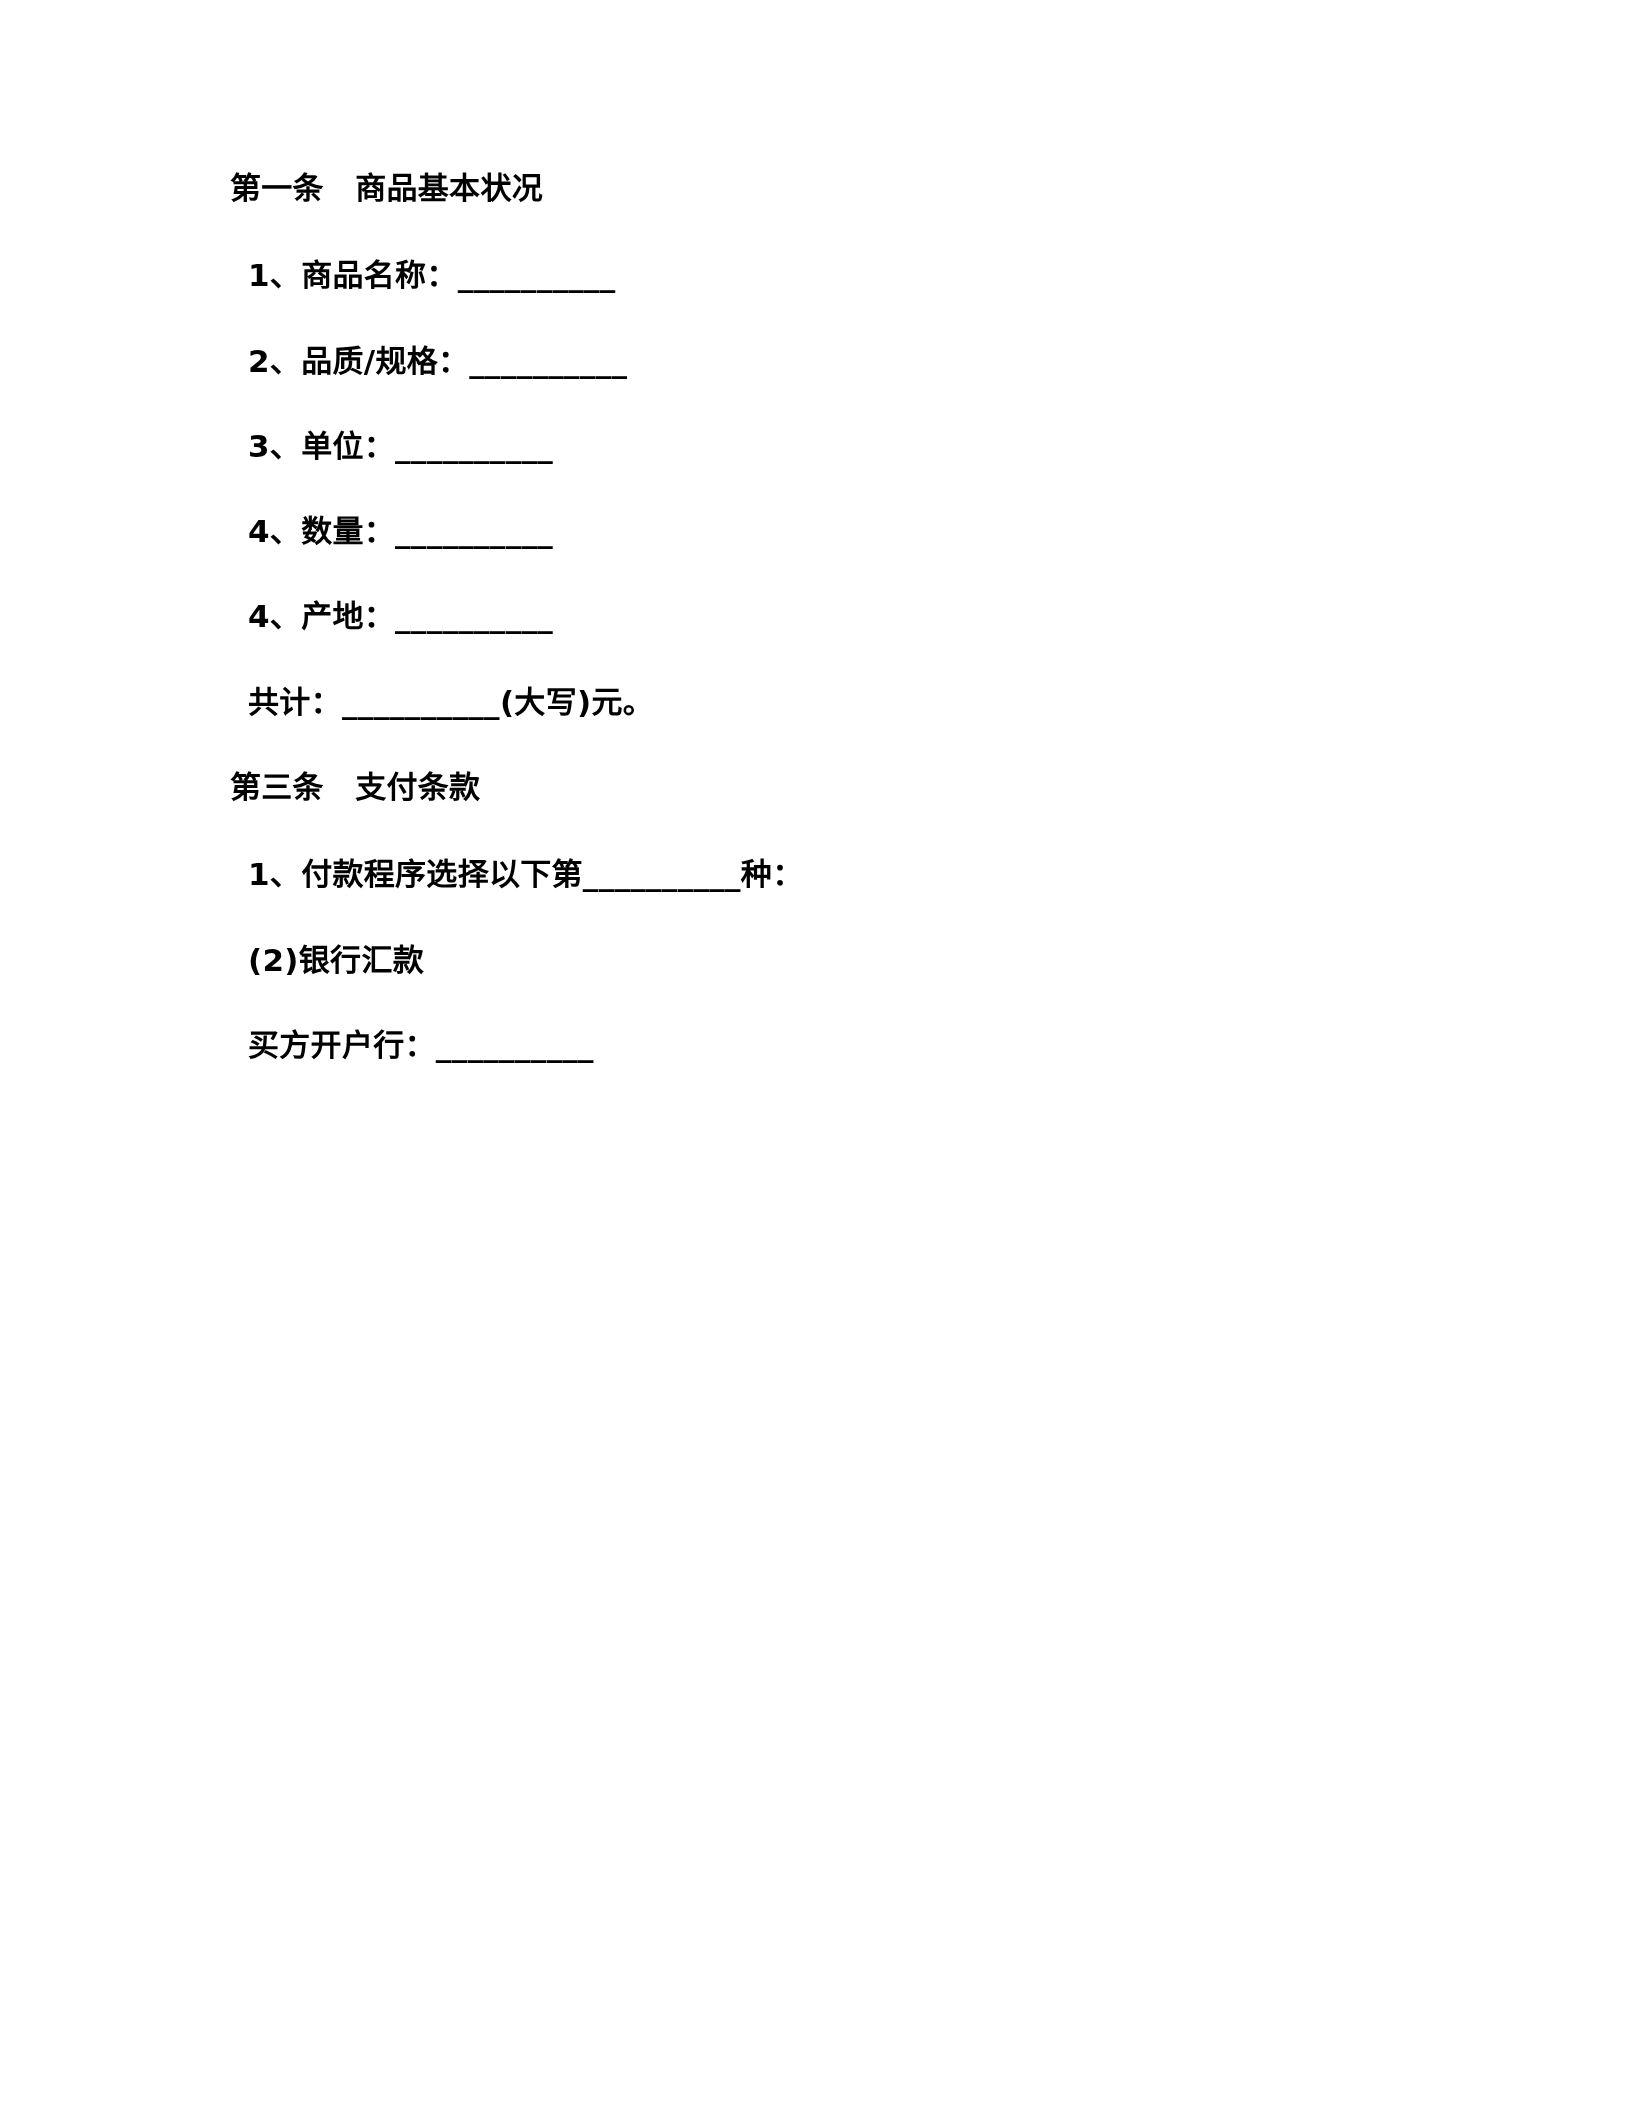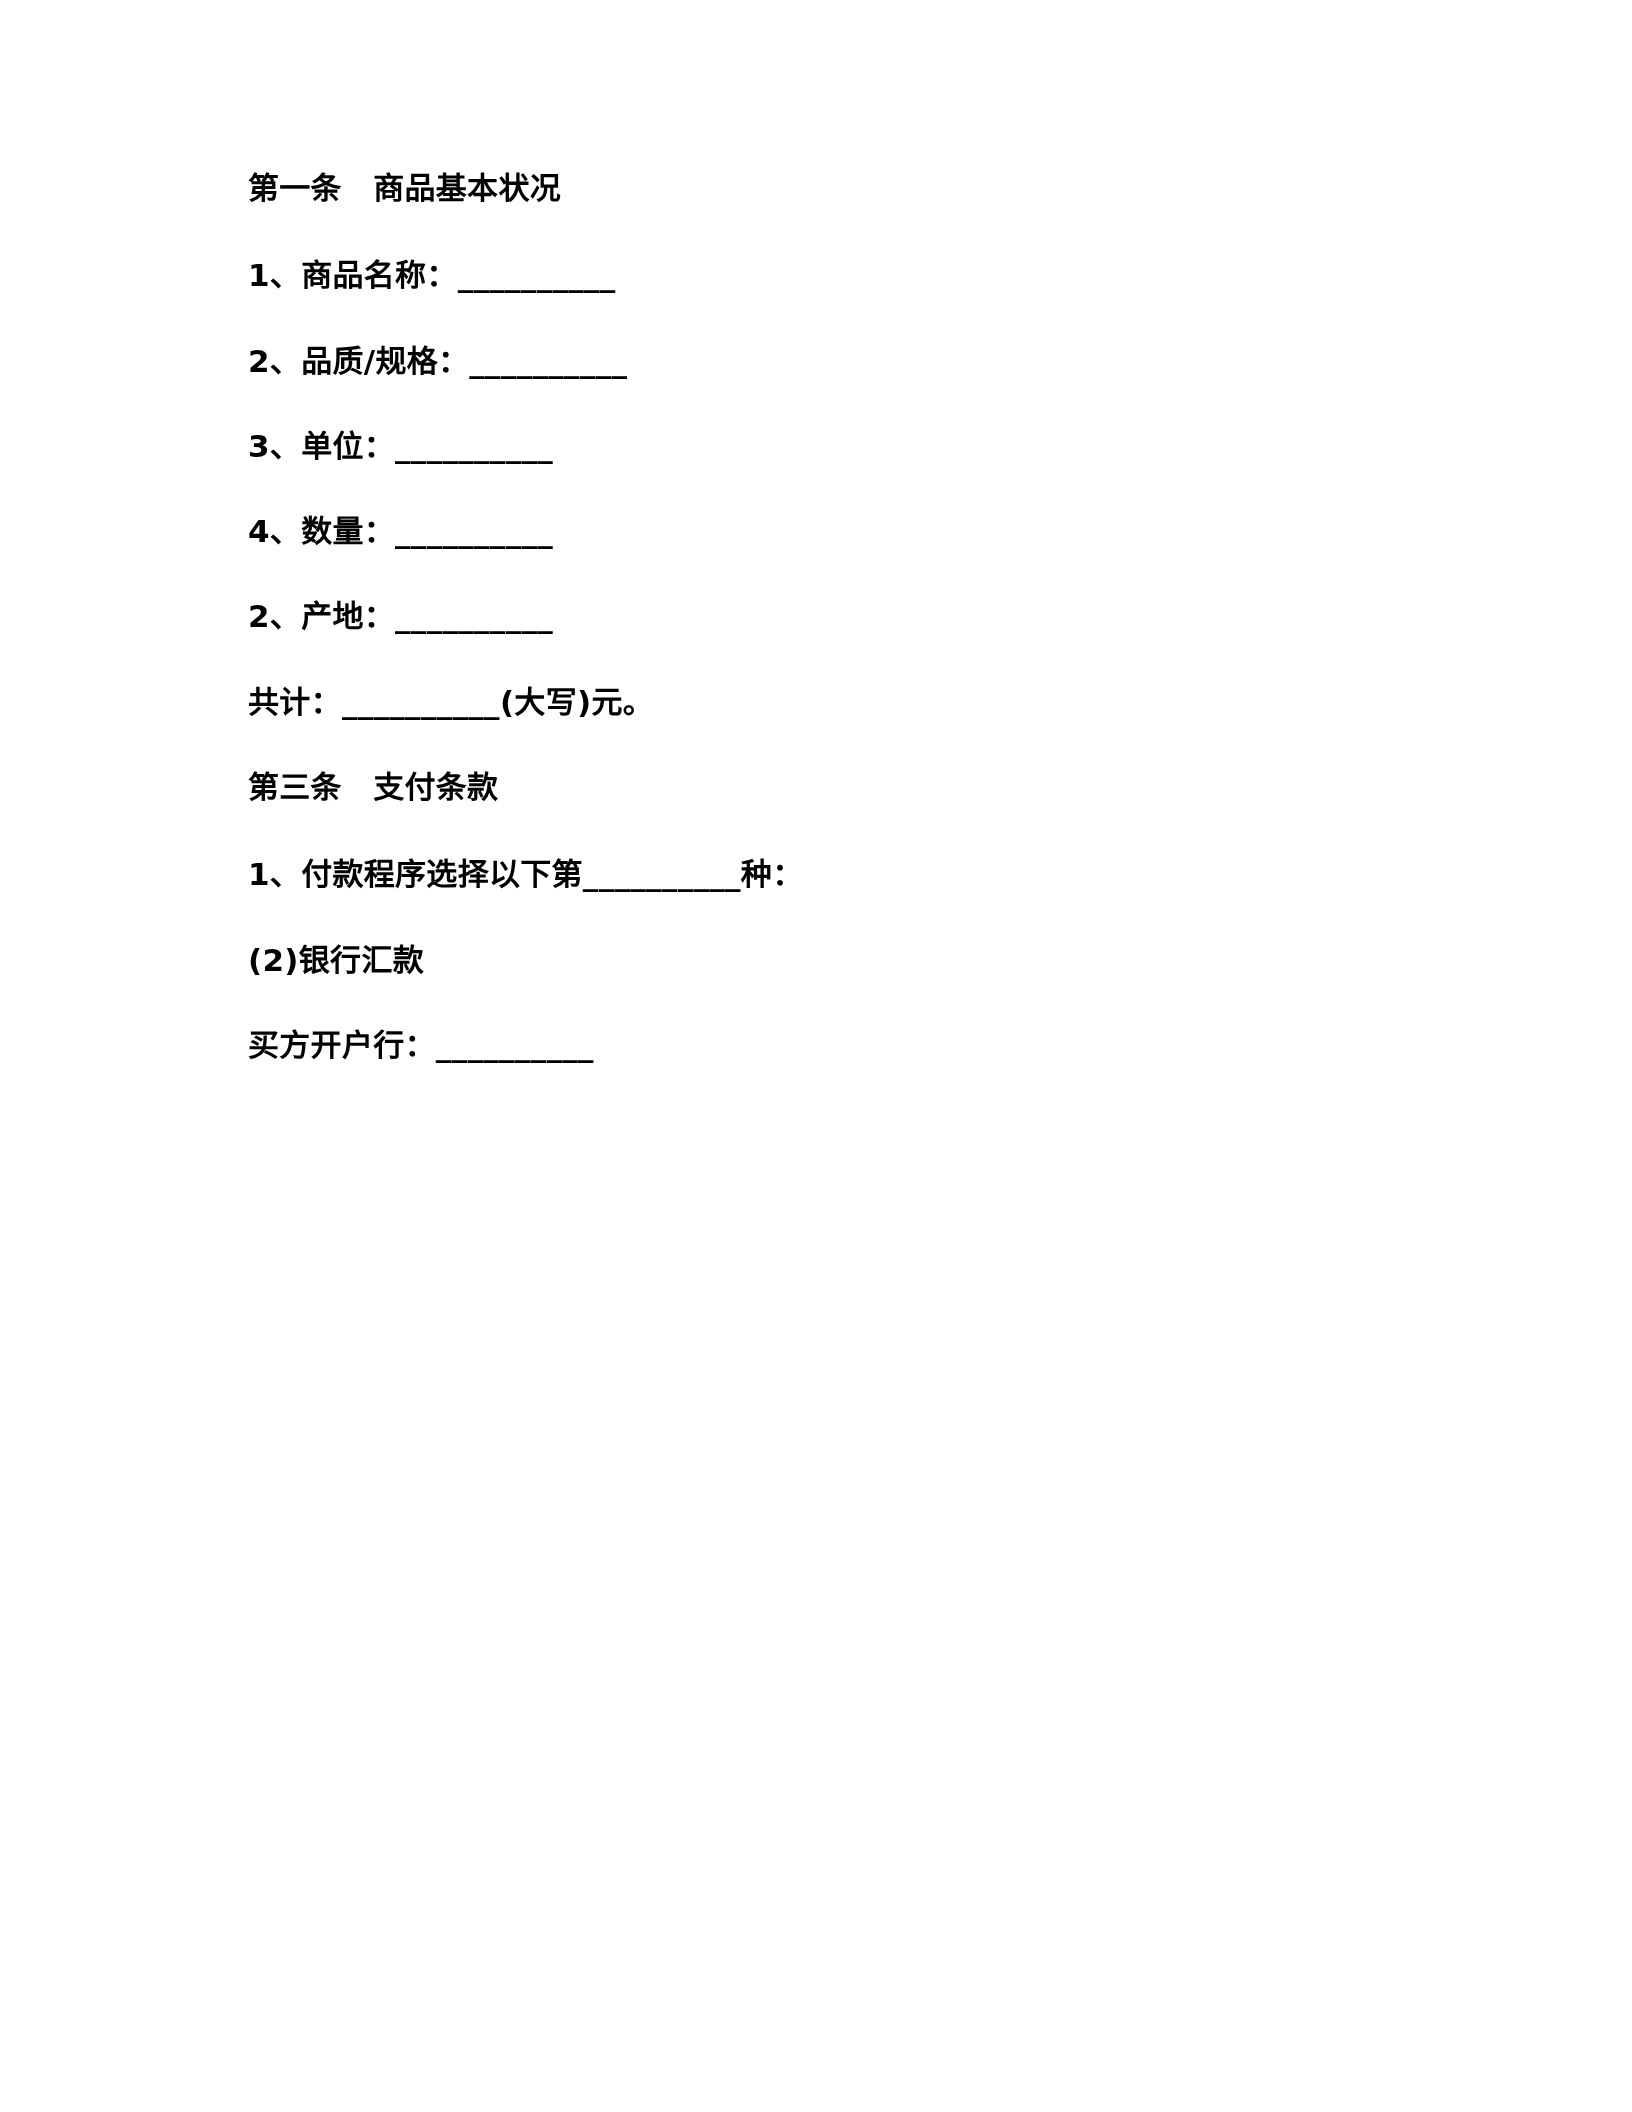--- a/index.html
+++ b/index.html
@@ -28,21 +28,20 @@
     font-size: 31px;
     line-height: 1.30;
     font-weight: 700;
     letter-spacing: 0.3px;
     margin: 0 0 45px 0;
     text-indent: 0;
     word-break: break-all;
   }
   .para.heading {
     margin-bottom: 47px;
-    margin-left: 18px;
   }
   .para.indent {
     padding-left: 18px;
   }
   .para.indent2 {
     padding-left: 36px;
   }
 </style>
 </head>
 <body>
@@ -53,21 +52,21 @@
     <p class="para heading">第一条　商品基本状况</p>
 
     <p class="para indent">1、商品名称：__________</p>
 
     <p class="para indent">2、品质/规格：__________</p>
 
     <p class="para indent">3、单位：__________</p>
 
     <p class="para indent">4、数量：__________</p>
 
-    <p class="para indent">2、产地：__________</p>
+    <p class="para indent">4、产地：__________</p>
 
 
 
     <p class="para indent">共计：__________(大写)元。</p>
 
     <p class="para heading">第三条　支付条款</p>
 
     <p class="para indent">1、付款程序选择以下第__________种：</p>
 
 

